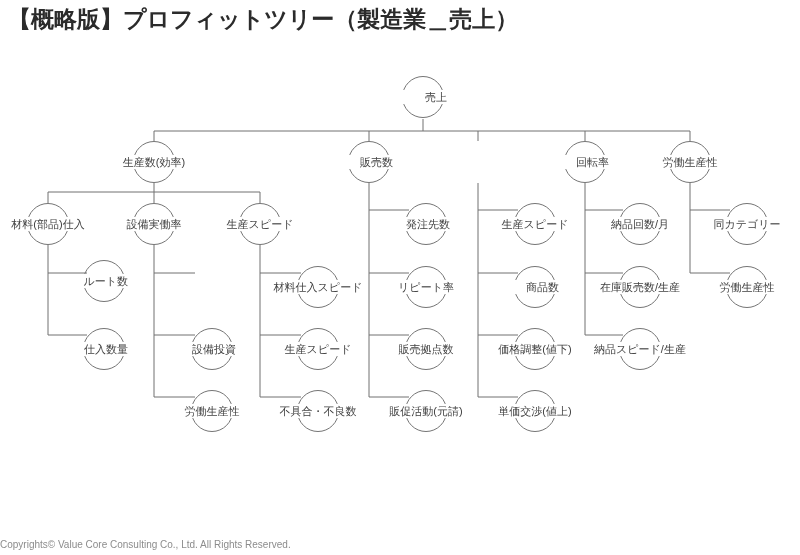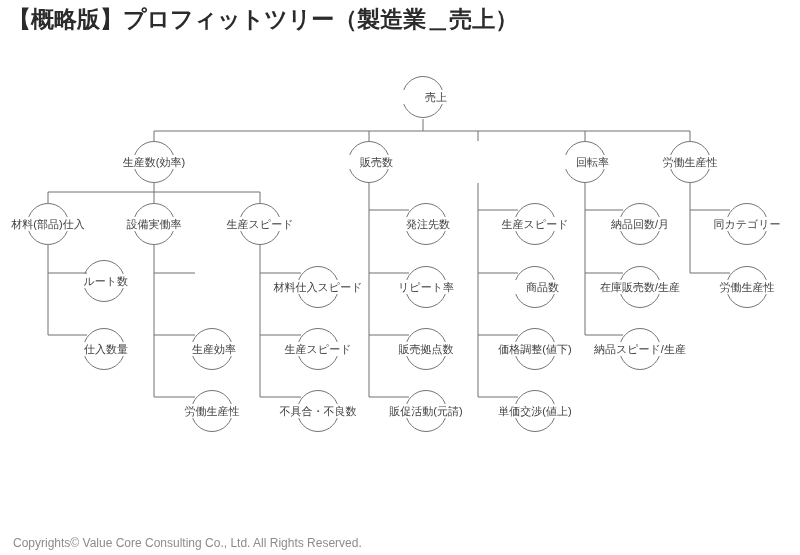--- a/index.html
+++ b/index.html
@@ -15,21 +15,21 @@
   svg.connectors{position:absolute;left:0;top:0;pointer-events:none;}
   svg.connectors line{stroke:#707070;stroke-width:1;}
   .node{position:absolute;width:44px;height:44px;margin-left:-22px;margin-top:-22px;}
   .circle{position:absolute;left:1px;top:1px;width:40px;height:40px;border:1px solid #757575;border-radius:50%;}
   .nlabel{
     position:absolute;left:50%;top:50%;transform:translate(-50%,-50%);
     background:#ffffff;color:#3f3f3f;font-size:11px;line-height:14px;
     white-space:nowrap;text-align:right;min-width:48px;padding:0 1px;
   }
   .copyright{
-    position:absolute;left:13px;bottom:5px;font-size:12px;color:#8c8c8c;white-space:nowrap;
+    position:absolute;left:0;bottom:5px;font-size:10px;color:#8c8c8c;white-space:nowrap;
   }
 </style>
 </head>
 <body>
 
 <div class="stage">
 
   <div class="title">【概略版】プロフィットツリー（製造業＿売上）</div>
 
   <svg class="connectors" width="800" height="555">
@@ -118,21 +118,21 @@
     <span class="circle"></span>
     <span class="nlabel">ルート数</span>
   </div>
   <div class="node" style="left:104px;top:349px">
     <span class="circle"></span>
     <span class="nlabel">仕入数量</span>
   </div>
 
   <div class="node" style="left:212px;top:349px">
     <span class="circle"></span>
-    <span class="nlabel">生産効率</span>
+    <span class="nlabel">設備投資</span>
   </div>
   <div class="node" style="left:212px;top:411px">
     <span class="circle"></span>
     <span class="nlabel">労働生産性</span>
   </div>
 
   <div class="node" style="left:318px;top:287px">
     <span class="circle"></span>
     <span class="nlabel">材料仕入スピード</span>
   </div>

